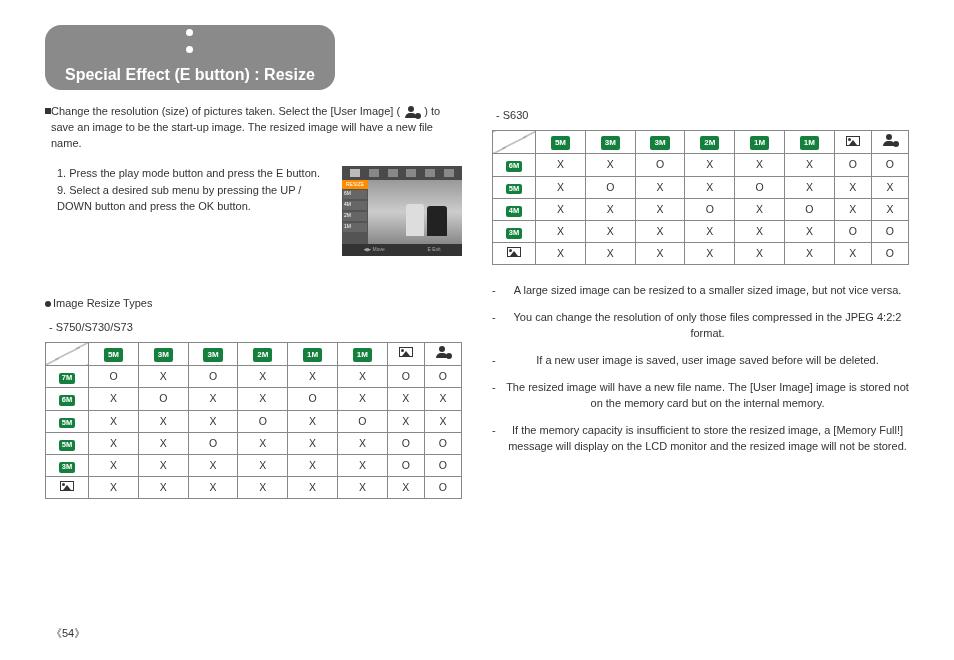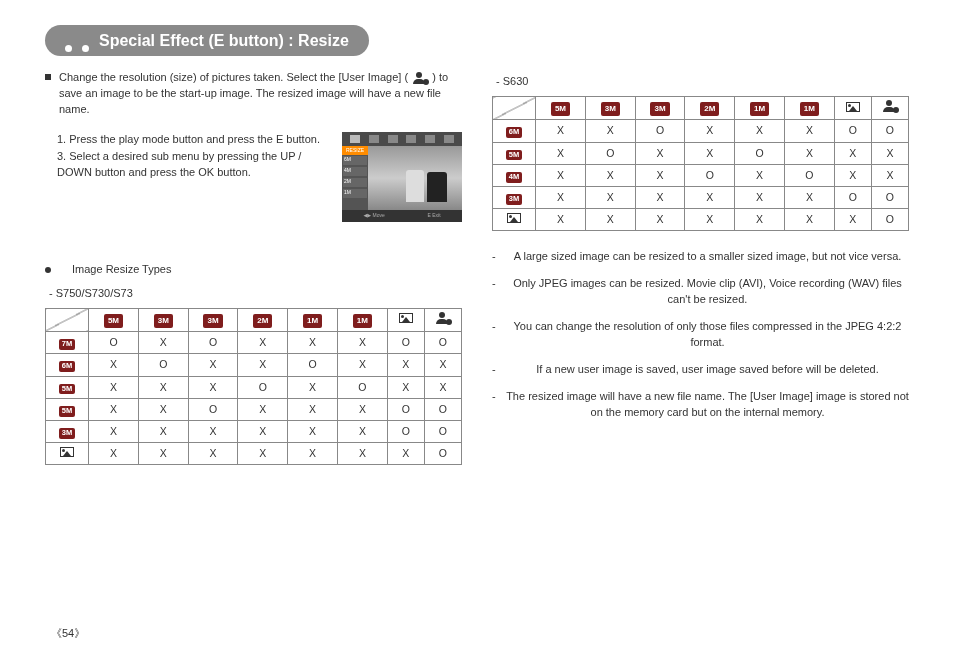--- a/index.html
+++ b/index.html
@@ -12,70 +12,71 @@
     position: relative;
     font-size: 11px;
     color: #333;
     line-height: 1.45;
   }
   .title-bar {
     background: #8a8a8a;
     border-radius: 16px;
     padding: 4px 20px;
     display: inline-flex;
-    align-items: flex-end;
+    align-items: center;
     gap: 10px;
     margin-bottom: 14px;
+    flex-direction: column;
   }
   .dot { width: 7px; height: 7px; background: #fff; border-radius: 50%; }
   .title-text { color: #fff; font-weight: bold; font-size: 16px; }
   .columns { display: flex; gap: 30px; }
   .col { flex: 1; min-width: 0; }
   .intro {
-    display: flex; gap: 8px; margin-bottom: 14px;
+    display: flex; gap: 0; margin-bottom: 14px;
   }
   .bullet-sq { width: 6px; height: 6px; background: #333; margin-top: 4px; flex-shrink: 0; }
   .intro-text { flex: 1; }
   .steps-wrap { display: flex; gap: 10px; margin-bottom: 40px; }
   .steps { flex: 1; padding-left: 12px; }
   .steps p { margin-bottom: 1px; }
   .lcd {
     width: 120px; height: 90px; background: #3a3a3a; position: relative; flex-shrink: 0;
   }
   .lcd-top { height: 14px; background: #4a4a4a; display:flex; align-items:center; justify-content:space-around; padding:0 4px;}
   .lcd-top span { width:10px; height:8px; background:#888; }
   .lcd-top span.active { background:#bbb; }
   .lcd-body { display:flex; height: calc(100% - 26px); }
   .lcd-side { width: 26px; background:#545454; display:flex; flex-direction:column; }
   .lcd-resize { font-size:5px; color:#fff; background:#ff8c00; padding:1px 2px; text-align:center; }
   .lcd-opt { font-size:5px; color:#fff; background:#666; margin:1px; padding:0 1px; height:9px;}
   .lcd-img { flex:1; background: linear-gradient(180deg,#999 0%, #ccc 50%, #888 100%); position:relative;}
   .lcd-img::after{content:""; position:absolute; right:15px; bottom:8px; width:20px; height:30px; background:#222; border-radius:3px 3px 0 0;}
   .lcd-img::before{content:""; position:absolute; right:38px; bottom:8px; width:18px; height:32px; background:#ddd; border-radius:3px 3px 0 0;}
   .lcd-bot { height:12px; background:#333; color:#aaa; font-size:5px; display:flex; justify-content:space-around; align-items:center;}
-  .subhead { display:flex; align-items:center; gap:21px; margin-bottom: 8px;}
+  .subhead { display:flex; align-items:center; gap:2px; margin-bottom: 8px;}
   .bullet-c { width:6px; height:6px; background:#333; border-radius:50%;}
   .model-label { margin: 4px 0 6px 4px; }
   table.resize {
     width: 100%;
     border-collapse: collapse;
     font-size: 10.5px;
     margin-bottom: 10px;
   }
   table.resize th, table.resize td {
     border: 1px solid #888;
     text-align: center;
     padding: 3px 0;
     height: 22px;
   }
   table.resize th.diag {
     background: linear-gradient(to bottom right, transparent calc(50% - 0.5px), #888 calc(50% - 0.5px), #888 calc(50% + 0.5px), transparent calc(50% + 0.5px));
   }
   .badge {
-    display:inline-block; background:#7f1d1d; color:#fff; font-size:8px; font-weight:bold;
+    display:inline-block; background:#15803d; color:#fff; font-size:8px; font-weight:bold;
     padding: 1px 4px; border-radius: 2px; min-width: 18px; text-align: center;
   }
   .badge.sm { padding: 0 3px; font-size:7.5px; min-width:16px;}
   .user-icon{display:inline-block; position:relative; width:14px; height:12px;}
   .user-icon::before{content:""; position:absolute; left:3px; top:0; width:6px; height:6px; background:#333; border-radius:50%;}
   .user-icon::after{content:""; position:absolute; left:0; bottom:0; width:12px; height:5px; background:#333; border-radius:5px 5px 0 0;}
   .user-icon .gear{position:absolute; right:-2px; bottom:-1px; width:6px; height:6px; background:#333; border-radius:50%;}
   .img-icon{display:inline-block; width:14px; height:10px; border:1.5px solid #333; position:relative;}
   .img-icon::before{content:""; position:absolute; left:1px; top:1px; width:3px; height:3px; background:#333; border-radius:50%;}
   .img-icon::after{content:""; position:absolute; left:2px; bottom:0; border-left:4px solid transparent; border-right:4px solid transparent; border-bottom:5px solid #333;}
@@ -106,21 +107,21 @@
       <div class="intro-text">
         Change the resolution (size) of pictures taken. Select the [User Image] (
         <span class="user-icon inline-icon"><span class="gear"></span></span>
         ) to save an image to be the start-up image. The resized image will have a new file name.
       </div>
     </div>
 
     <div class="steps-wrap">
       <div class="steps">
         <p>1. Press the play mode button and press the E button.</p>
-        <p>3. Select a desired sub menu by pressing the UP / DOWN button and press the OK button.</p>
+        <p>9. Select a desired sub menu by pressing the UP / DOWN button and press the OK button.</p>
       </div>
       <div class="lcd">
         <div class="lcd-top">
           <span class="active"></span>
             <span></span>
             <span></span>
             <span></span>
             <span></span>
             <span></span>
         </div>
@@ -298,24 +299,24 @@
             <td>X</td>
             <td>X</td>
             <td>X</td>
             <td>O</td>
           </tr>
     </tbody>
       </table>
 
     <ul class="notes" style="margin-top:18px;">
       <li>A large sized image can be resized to a smaller sized image, but not vice versa.</li>
-      <li>Only JPEG images can be resized. Movie clip (AVI), Voice recording (WAV) files can't be resized.</li>
       <li>You can change the resolution of only those files compressed in the JPEG 4:2:2 format.</li>
       <li>If a new user image is saved, user image saved before will be deleted.</li>
       <li>The resized image will have a new file name. The [User Image] image is stored not on the memory card but on the internal memory.</li>
+      <li>If the memory capacity is insufficient to store the resized image, a [Memory Full!] message will display on the LCD monitor and the resized image will not be stored.</li>
     </ul>
   </div>
 </div>
 
 <div class="page-num">《54》</div>
 
 
 
 
 </body></html>

